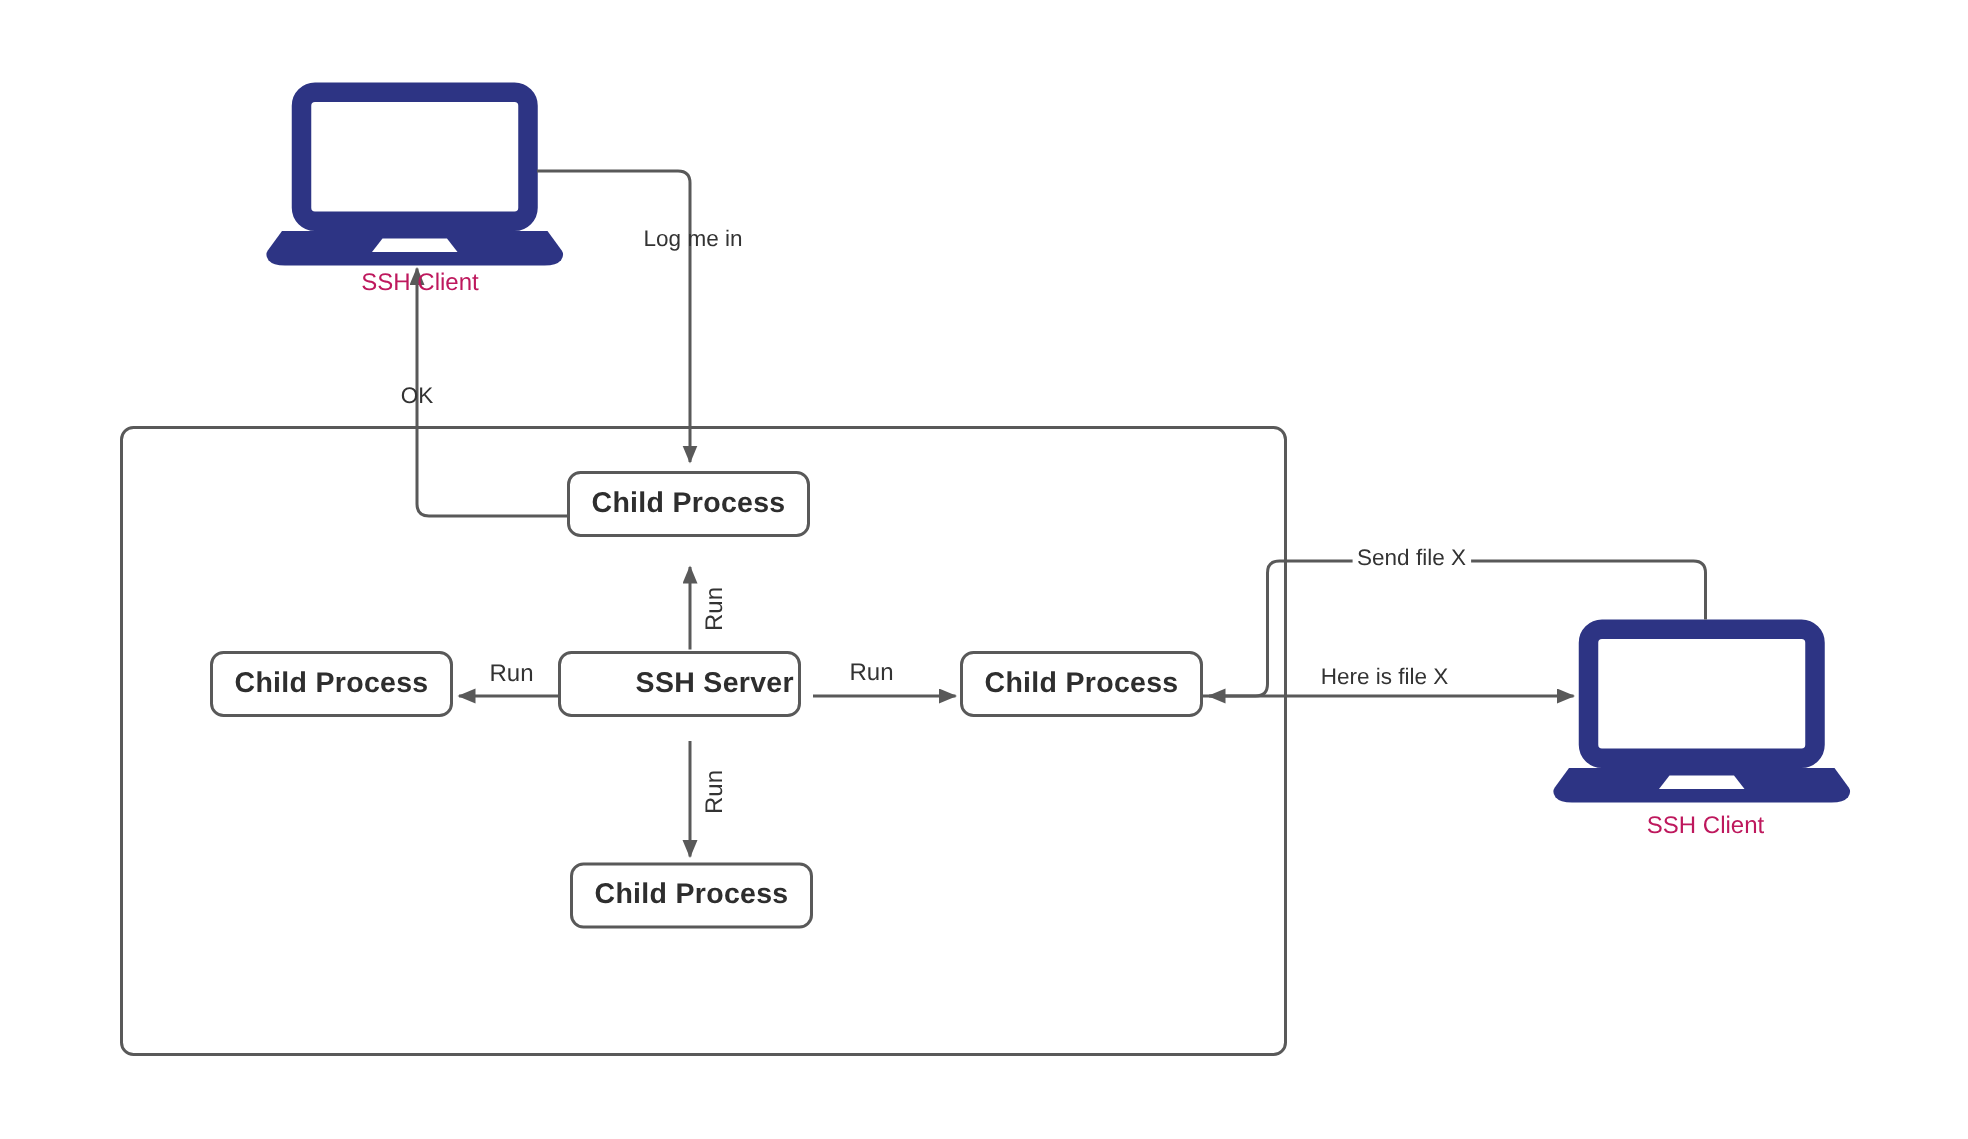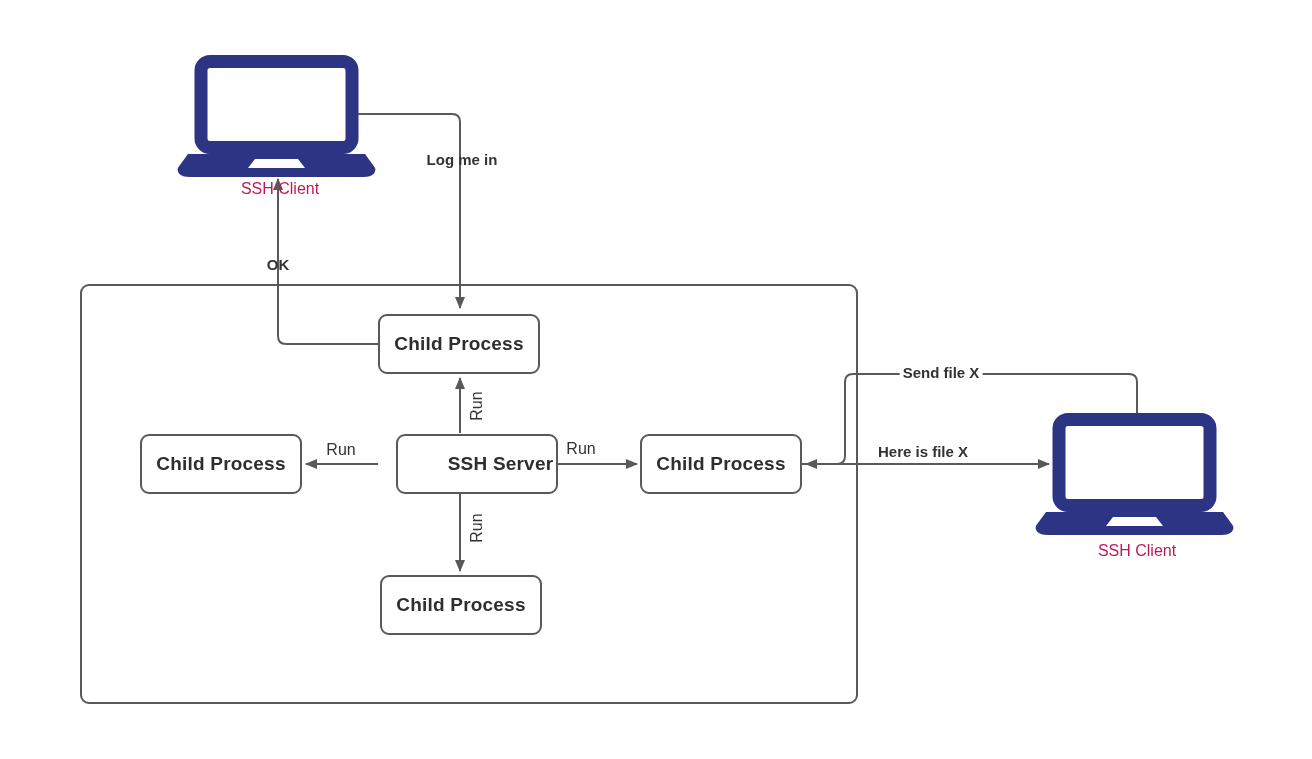--- a/index.html
+++ b/index.html
@@ -16,21 +16,21 @@
     overflow: hidden;
   }
   .stage svg {
     position: absolute;
     left: 0;
     top: 0;
   }
   .node {
     position: absolute;
     width: 162px;
-    height: 60px;
+    height: 44px;
     box-sizing: border-box;
     background: #ffffff;
     border: 2.5px solid #595959;
     border-radius: 9px;
     display: flex;
     align-items: center;
     justify-content: center;
     font-weight: bold;
     font-size: 19px;
     color: #2e2e2e;
@@ -38,21 +38,21 @@
     letter-spacing: 0.2px;
   }
   .elabel {
     position: absolute;
     transform: translate(-50%, -50%);
     white-space: nowrap;
     color: #333333;
     font-size: 15px;
     line-height: 1.1;
   }
-  .elabel.bold { font-weight: bold; }
+  .elabel.bold { font-weight: normal; }
   .elabel.bg { background: #ffffff; padding: 0 3px; }
   .elabel.run { font-size: 16px; }
   .elabel.vert { transform: translate(-50%, -50%) rotate(-90deg); font-size: 16px; }
   .elabel.device { font-size: 16px; color: #be185d; }
 </style>
 </head>
 <body>
 
 <div class="stage">
 
@@ -82,21 +82,21 @@
     <path d="M 1137 413 V 382 Q 1137 374 1129 374 H 853 Q 845 374 845 382 V 456 Q 845 464 837 464 H 806" fill="none" stroke="#595959" stroke-width="2" marker-end="url(#arrow)"></path>
     <path d="M 802 464 H 1049" fill="none" stroke="#595959" stroke-width="2" marker-end="url(#arrow)"></path>
   </svg>
 
   <div class="node" style="left:378px; top:314px;">
     <span>Child Process</span>
   </div>
   <div class="node" style="left:140px; top:434px;">
     <span>Child Process</span>
   </div>
-  <div class="node" style="left:396px; top:434px;padding-left:47px;">
+  <div class="node" style="left:372px; top:434px;padding-left:47px;">
     <span>SSH Server</span>
   </div>
   <div class="node" style="left:640px; top:434px;">
     <span>Child Process</span>
   </div>
   <div class="node" style="left:380px; top:575px;">
     <span>Child Process</span>
   </div>
 
   <div class="elabel device" style="left:280px; top:189px;">SSH Client</div>

